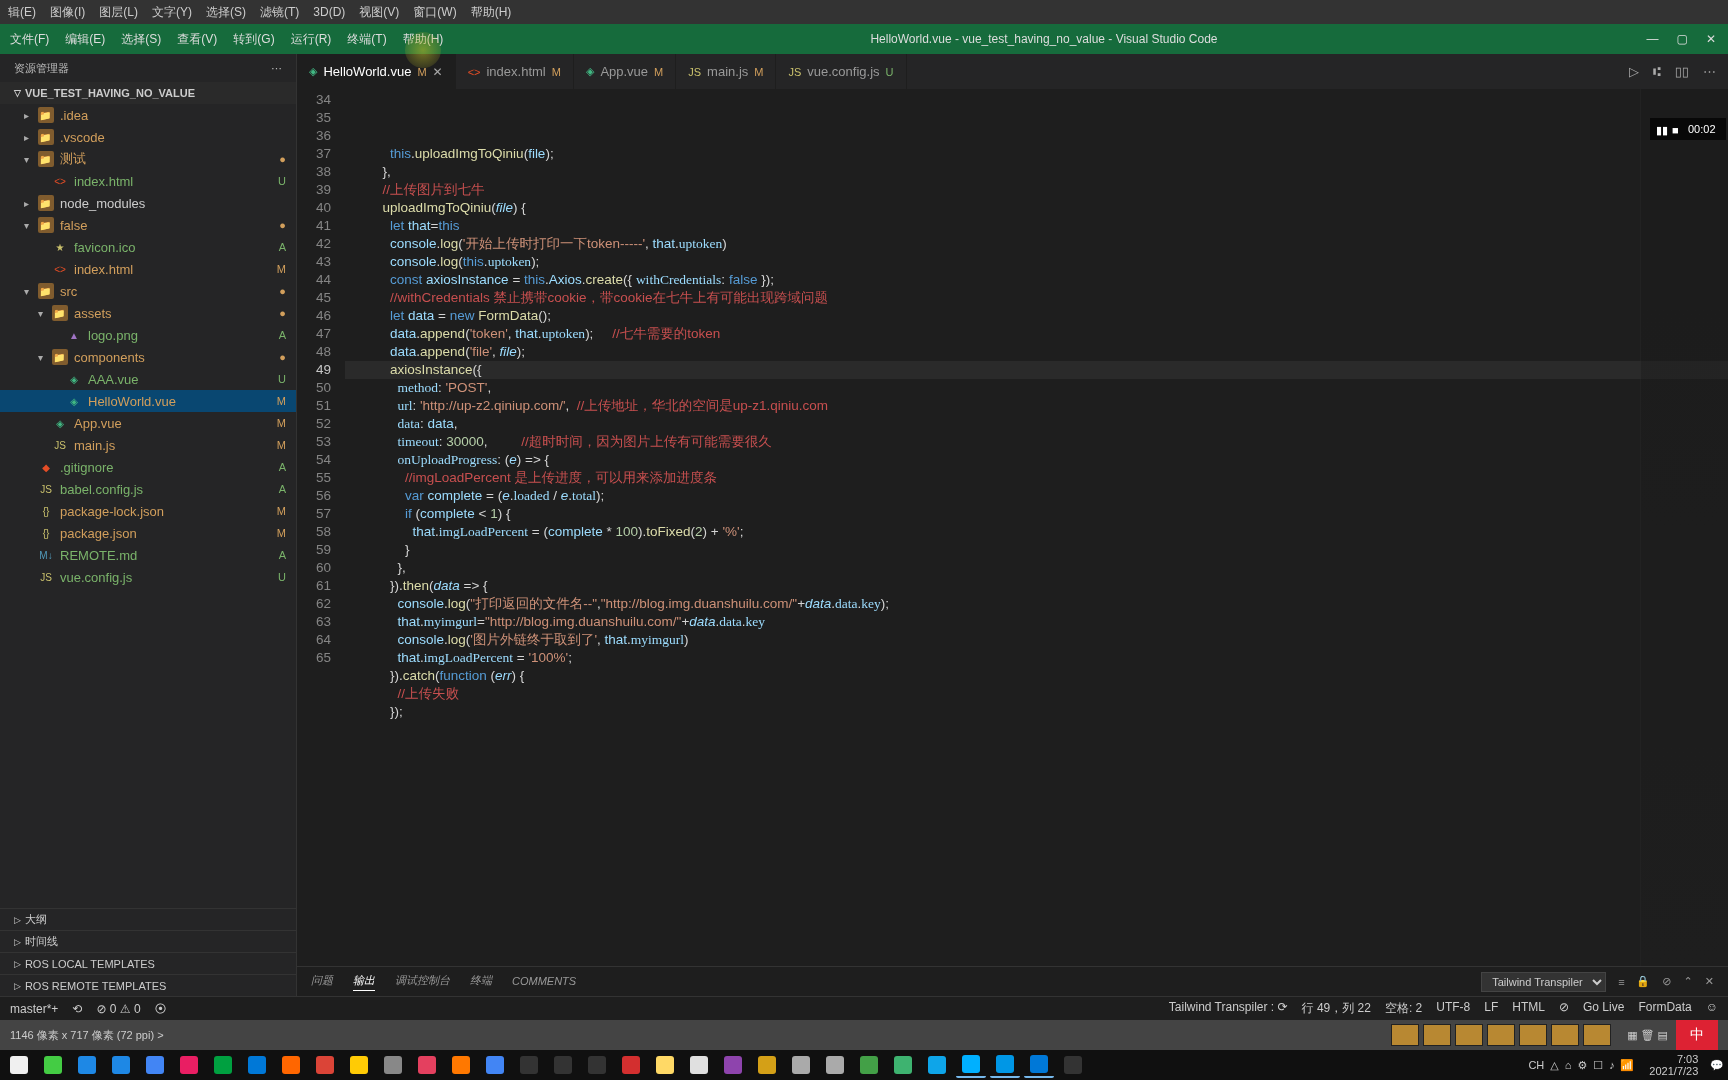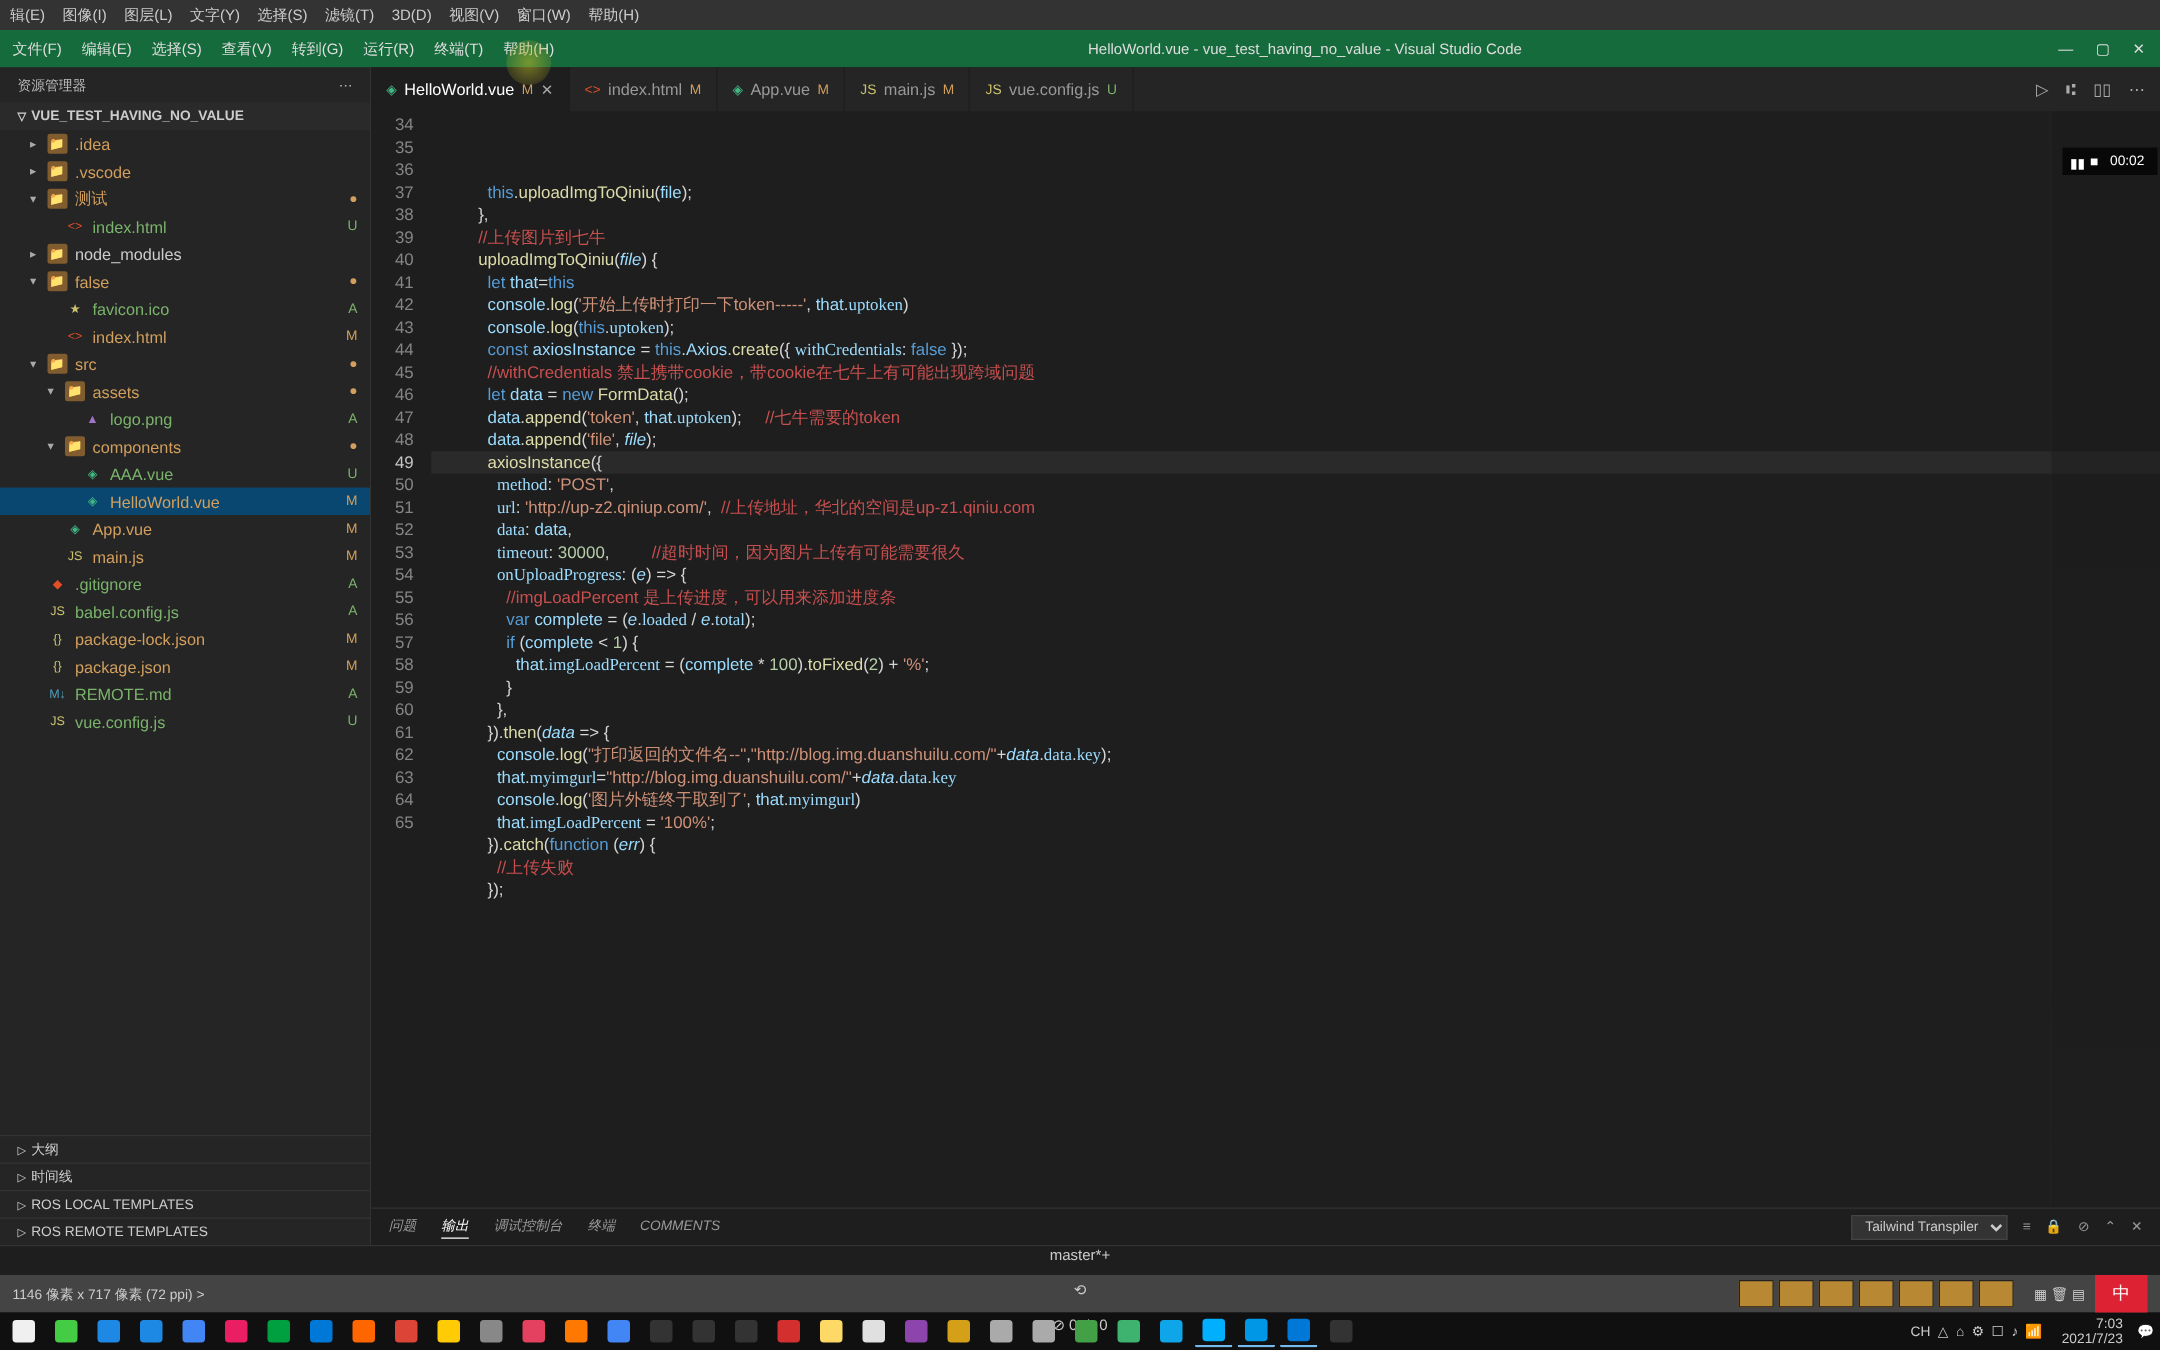--- a/index.html
+++ b/index.html
@@ -74,21 +74,21 @@
 .minimap { position: absolute; right: 0; top: 0; width: 88px; height: 100%; background: linear-gradient(#1a1a1a,#1e1e1e); opacity: 0.4; border-left: 1px solid #2a2a2a;}
 
 
 .panel { height: 30px; background: #1e1e1e; border-top: 1px solid #333; display: flex; align-items: center; padding: 0 14px; gap: 20px; font-size: 11px; color: #999; }
 .panel .ptab { cursor: default; padding-bottom: 2px; text-transform: uppercase; font-style: italic;}
 .panel .ptab.active { color: #fff; border-bottom: 1px solid #fff; }
 .panel .right { margin-left: auto; display: flex; align-items: center; gap: 12px;}
 .panel select { background: #333; border: 1px solid #444; color: #ccc; font-size: 11px; padding: 2px 6px;}
 
 
-.statusbar { height: 24px; background: #007acc; background: #2472c8; background: #176b3d; display: flex; align-items: center; font-size: 12px; color: #fff; padding: 0 10px; gap: 14px; flex-direction: column;}
+.statusbar { height: 24px; background: #007acc; background: #2472c8; background: #176b3d; display: flex; align-items: center; font-size: 12px; color: #fff; padding: 0 10px; gap: 14px;}
 .statusbar { background: #16825d; background:#176e3e; }
 .statusbar { background:#1e1e1e; color:#ccc; border-top: 1px solid #333;}
 .statusbar .right { margin-left: auto; display: flex; gap: 14px;}
 
 
 .ps-strip { height: 30px; background: #444; display: flex; align-items: center; font-size: 11px; color: #ccc; padding: 0 10px; gap: 8px;}
 .ps-strip .frames { margin-left: auto; display: flex; gap: 4px;}
 .ps-strip .frame { width: 28px; height: 22px; background: #b88832; border: 1px solid #222;}
 
 

